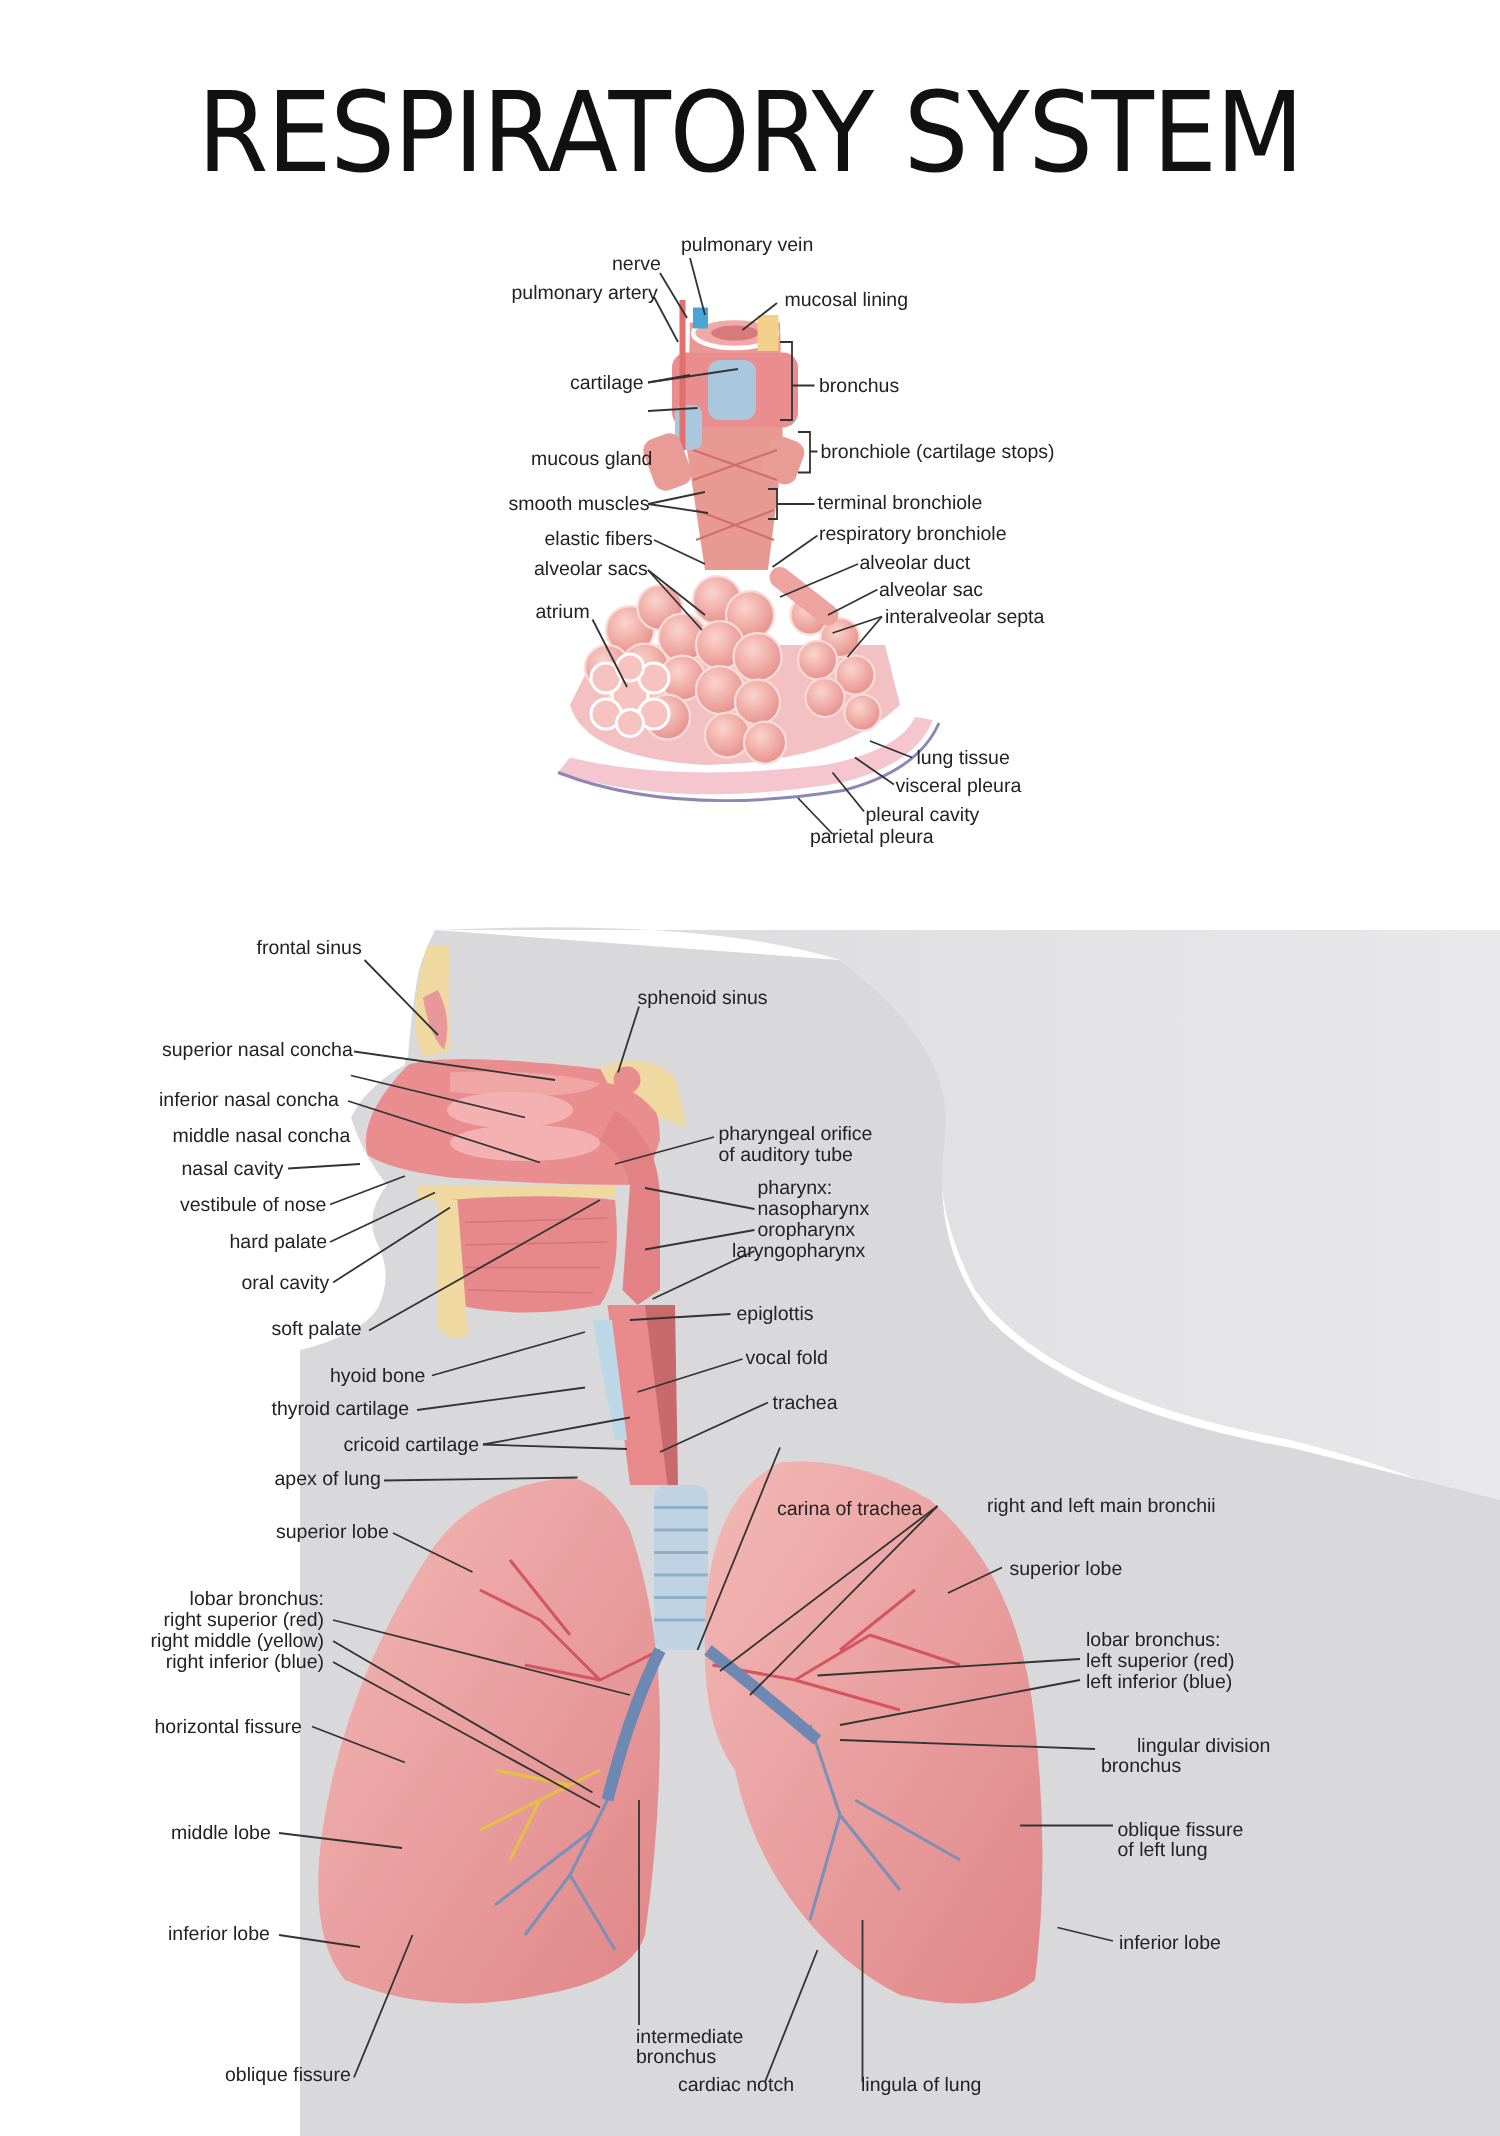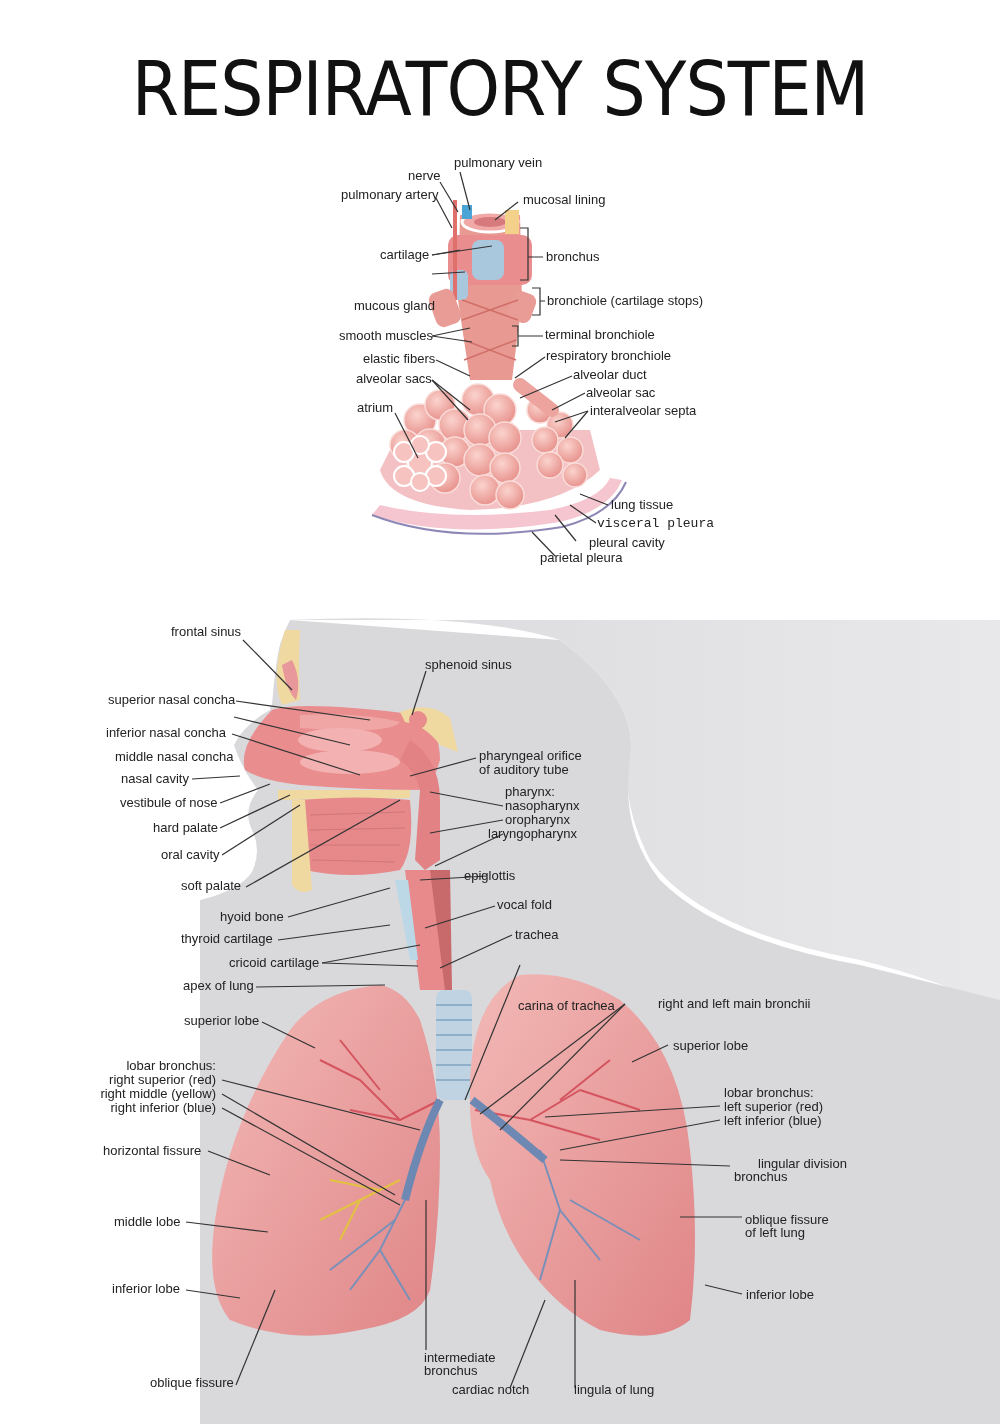--- a/index.html
+++ b/index.html
@@ -243,43 +243,43 @@
   <span class="lbl" style="left:339px;top:329px;">smooth muscles</span>
   <span class="lbl" style="left:545px;top:328px;">terminal bronchiole</span>
   <span class="lbl" style="left:363px;top:352px;">elastic fibers</span>
   <span class="lbl" style="left:546px;top:349px;">respiratory bronchiole</span>
   <span class="lbl" style="left:356px;top:372px;">alveolar sacs</span>
   <span class="lbl" style="left:573px;top:368px;">alveolar duct</span>
   <span class="lbl" style="left:586px;top:386px;">alveolar sac</span>
   <span class="lbl" style="left:590px;top:404px;">interalveolar septa</span>
   <span class="lbl" style="left:357px;top:401px;text-align:right;">atrium</span>
   <span class="lbl" style="left:611px;top:498px;">lung tissue</span>
-  <span class="lbl" style="left:597px;top:517px;font-family:Liberation Mono, monospace;">visceral pleura</span>
-  <span class="lbl" style="left:577px;top:536px;margin-left:12px;">pleural cavity</span>
+  <span class="lbl" style="left:597px;top:517px;">visceral pleura</span>
+  <span class="lbl" style="left:577px;top:536px;">pleural cavity</span>
   <span class="lbl" style="left:540px;top:551px;">parietal pleura</span>
 </div>
 
 <div>
   <span class="lbl" style="left:171px;top:625px;">frontal sinus</span>
   <span class="lbl" style="left:425px;top:658px;">sphenoid sinus</span>
   <span class="lbl" style="left:108px;top:693px;">superior nasal concha</span>
   <span class="lbl" style="left:115px;top:709px;margin-top:41px;">middle nasal concha</span>
   <span class="lbl" style="left:106px;top:726px;">inferior nasal concha</span>
   <span class="lbl" style="left:479px;top:749px;">pharyngeal orifice</span>
   <span class="lbl" style="left:479px;top:763px;">of auditory tube</span>
   <span class="lbl" style="left:121px;top:772px;">nasal cavity</span>
   <span class="lbl" style="left:120px;top:796px;">vestibule of nose</span>
   <span class="lbl" style="left:505px;top:785px;">pharynx:</span>
   <span class="lbl" style="left:505px;top:799px;">nasopharynx</span>
   <span class="lbl" style="left:505px;top:813px;">oropharynx</span>
   <span class="lbl" style="left:488px;top:827px;">laryngopharynx</span>
   <span class="lbl" style="left:153px;top:821px;">hard palate</span>
   <span class="lbl" style="left:161px;top:848px;">oral cavity</span>
   <span class="lbl" style="left:181px;top:879px;">soft palate</span>
-  <span class="lbl" style="left:464px;top:869px;">epiglottis</span>
+  <span class="lbl" style="left:491px;top:869px;">epiglottis</span>
   <span class="lbl" style="left:220px;top:910px;">hyoid bone</span>
   <span class="lbl" style="left:497px;top:898px;">vocal fold</span>
   <span class="lbl" style="left:181px;top:932px;">thyroid cartilage</span>
   <span class="lbl" style="left:515px;top:928px;">trachea</span>
   <span class="lbl" style="left:229px;top:956px;">cricoid cartilage</span>
   <span class="lbl" style="left:518px;top:952px;margin-top:47px;">carina of trachea</span>
   <span class="lbl" style="left:183px;top:979px;">apex of lung</span>
   <span class="lbl" style="left:628px;top:997px;padding-left:30px;">right and left main bronchii</span>
   <span class="lbl" style="left:184px;top:1014px;">superior lobe</span>
   <span class="lbl" style="left:673px;top:1039px;">superior lobe</span>

